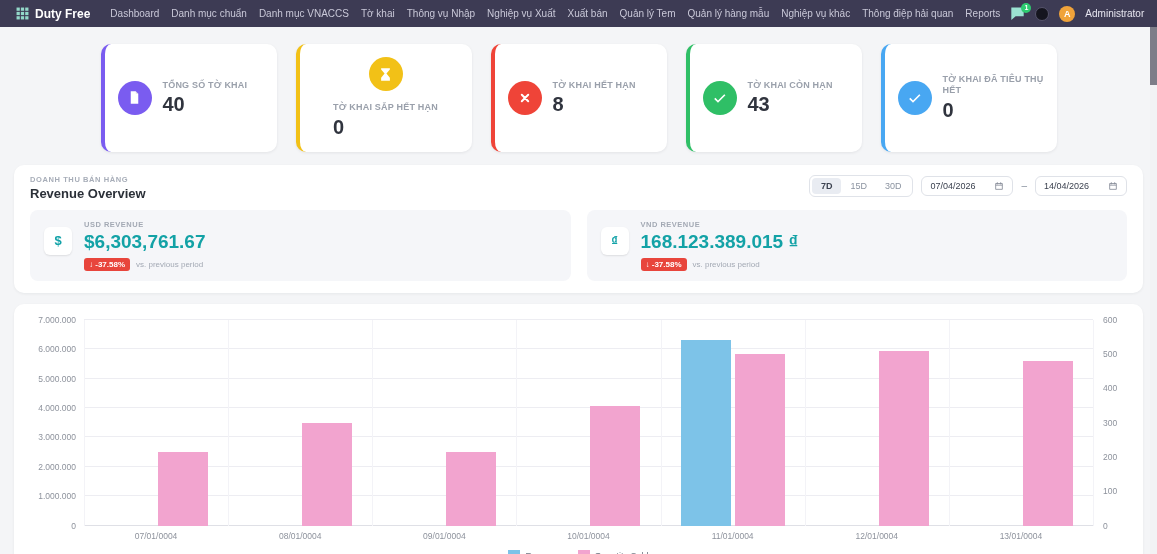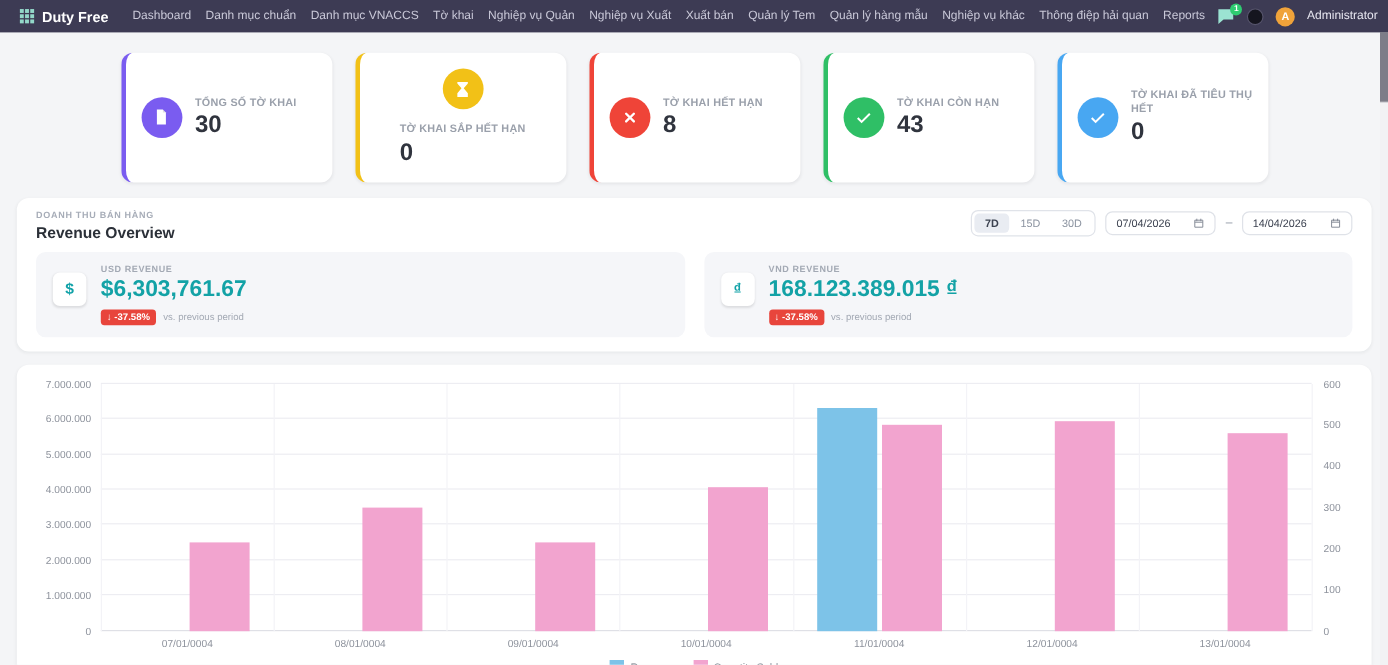--- a/index.html
+++ b/index.html
@@ -87,21 +87,21 @@
       </g>
         </svg>
     </span>
     <span>Duty Free</span>
   </div>
   <nav class="nav-links" id="nav-items">
       <a class="nav-link">Dashboard</a>
       <a class="nav-link">Danh mục chuẩn</a>
       <a class="nav-link">Danh mục VNACCS</a>
       <a class="nav-link">Tờ khai</a>
-      <a class="nav-link">Nghiệp vụ Quản</a>
+      <a class="nav-link">Thông vụ Nhập</a>
       <a class="nav-link">Nghiệp vụ Xuất</a>
       <a class="nav-link">Xuất bán</a>
       <a class="nav-link">Quản lý Tem</a>
       <a class="nav-link">Quản lý hàng mẫu</a>
       <a class="nav-link">Nghiệp vụ khác</a>
       <a class="nav-link">Thông điệp hải quan</a>
       <a class="nav-link">Reports</a>
     </nav>
   <div class="nav-right">
     <span class="chat-wrap">
@@ -122,21 +122,21 @@
 
   <div class="stat-card" style="border-left-color: rgb(122, 92, 240);">
     <div class="stat-icon" style="background: rgb(122, 92, 240);">
       <svg width="15" height="15" viewBox="0 0 24 24">
           <path fill="#fff" d="M6 2h8l4 4v16H6z"></path>
           <path fill="rgba(0,0,0,.12)" d="M14 2l4 4h-4z"></path>
         </svg>
     </div>
     <div class="stat-text">
       <div class="stat-label">TỔNG SỐ TỜ KHAI</div>
-      <div class="stat-value">30</div>
+      <div class="stat-value">40</div>
     </div>
   </div>
 
   <div class="stat-card" style="border-left-color: rgb(242, 193, 23); flex-direction: column;">
     <div class="stat-icon" style="background: rgb(242, 193, 23);">
       <svg width="15" height="15" viewBox="0 0 24 24">
           <path fill="#fff" d="M5 2h14v2l-5.5 6.5L19 17v5H5v-5l5.5-6.5L5 4z"></path>
         </svg>
     </div>
     <div class="stat-text">

